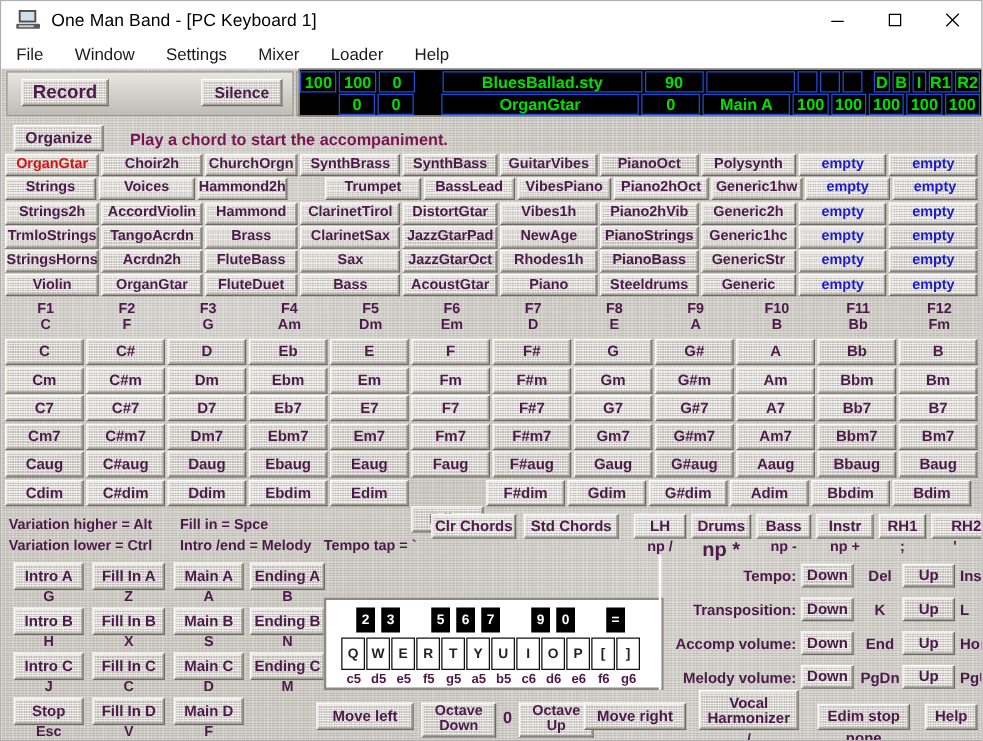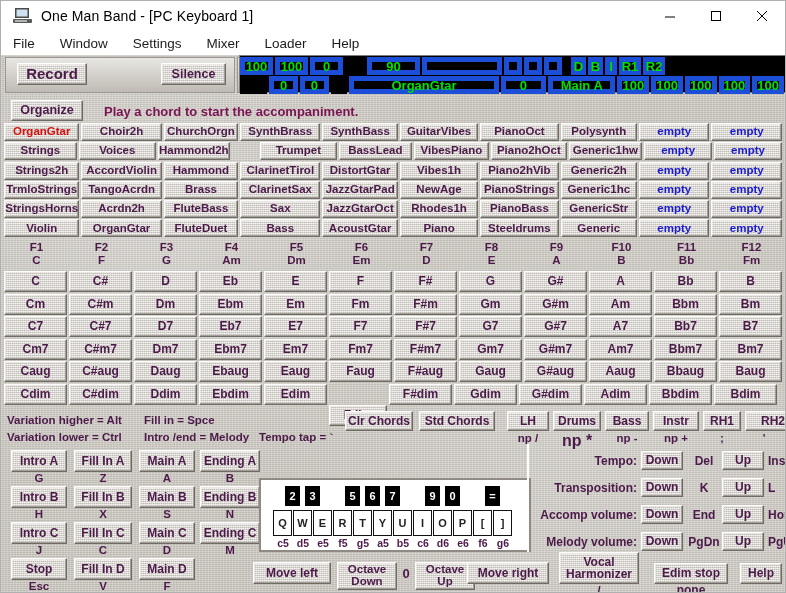--- a/index.html
+++ b/index.html
@@ -62,21 +62,21 @@
 
   
   .ledpanel{position:absolute;left:238px;top:54px;width:548px;height:38px;
      background:#000;border:1px solid #7d7d7d;box-sizing:border-box;
      display:flex;flex-direction:column;}
   .ledrow{display:flex;height:18px;margin:1px 0 0 0;}
   .led{background:#000;color:#00e000;font-weight:bold;font-size:13px;
        display:flex;align-items:center;justify-content:center;
        margin-right:2px;box-sizing:border-box;line-height:1;
        font-family:"Liberation Sans", sans-serif;}
-  .led.pad{border:5px solid #1d4ed8;}
+  .led.pad{border:1px solid #1d4ed8;}
 
   
   .instr-wrap{position:absolute;left:3px;top:122px;width:780px;height:116px;}
   .instr-row{display:flex;height:18px;margin-bottom:1.3px;}
   .instr-btn{height:18px;margin-right:2px;font-size:11.5px;}
 
   
   .fkeys{position:absolute;left:3px;top:240px;width:780px;height:26px;display:flex;}
   .fkey{font-size:11.5px;font-weight:bold;color:#4b1a49;text-align:center;line-height:12.5px;}
   .chord-wrap{position:absolute;left:3px;top:270px;width:780px;height:136px;}
@@ -159,20 +159,21 @@
     <div class="btn hatch" style="position:absolute;left:16px;top:8px;width:70px;height:22px;font-size:15px;">Record</div>
     <div class="btn hatch" style="position:absolute;left:160px;top:8px;width:65px;height:22px;font-size:12.5px;">Silence</div>
   </div>
 
   <div class="ledpanel">
     <div class="ledrow">
       <div class="led pad" style="width:33px;">100</div>
       <div class="led pad" style="width:33px;">100</div>
       <div class="led pad" style="width:33px;">0</div>
       <div class="led" style="width:20px;"></div>
+      <div class="led pad" style="width:180px;">BluesBallad.sty</div>
       <div class="led pad" style="width:53px;">90</div>
       <div class="led pad" style="width:80px;"></div>
       <div class="led pad" style="width:18px;"></div>
       <div class="led pad" style="width:18px;"></div>
       <div class="led pad" style="width:18px;"></div>
       <div class="led" style="width:5px;"></div>
       <div class="led pad" style="width:15px;">D</div>
       <div class="led pad" style="width:15px;">B</div>
       <div class="led pad" style="width:12px;">I</div>
       <div class="led pad" style="width:22px;">R1</div>

